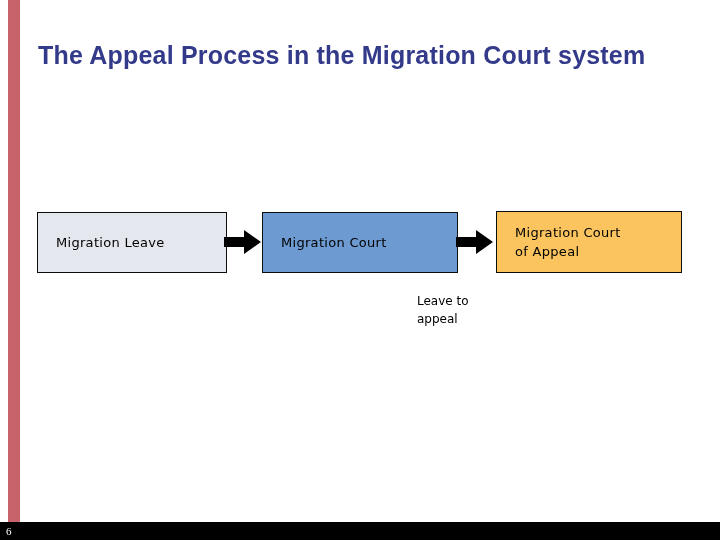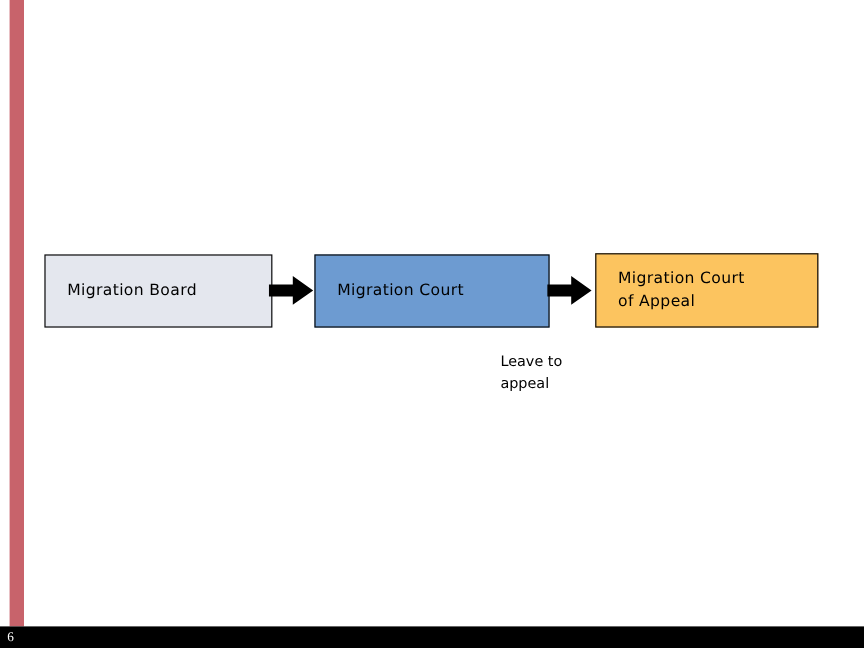--- a/index.html
+++ b/index.html
@@ -146,25 +146,26 @@
     white-space: pre-line;
   }
 </style>
 </head>
 <body>
 
 <div id="slide">
 
   <div id="left-stripe"></div>
 
+  <h1 id="title">The Appeal Process in the Migration Court system</h1>
 
   <div id="diagram">
 
     <div class="node" id="node-board">
-      <span class="node-label">Migration Board</span>
+      <span class="node-label">Migration Leave</span>
     </div>
 
     <div class="arrow" id="arrow-1">
       <svg width="38" height="26" viewBox="0 0 38 26" xmlns="http://www.w3.org/2000/svg">
         <polygon points="0,8 20,8 20,1 37,13 20,25 20,18 0,18" fill="#000000"></polygon>
       </svg>
     </div>
 
     <div class="node" id="node-court">
       <span class="node-label">Migration Court</span>

